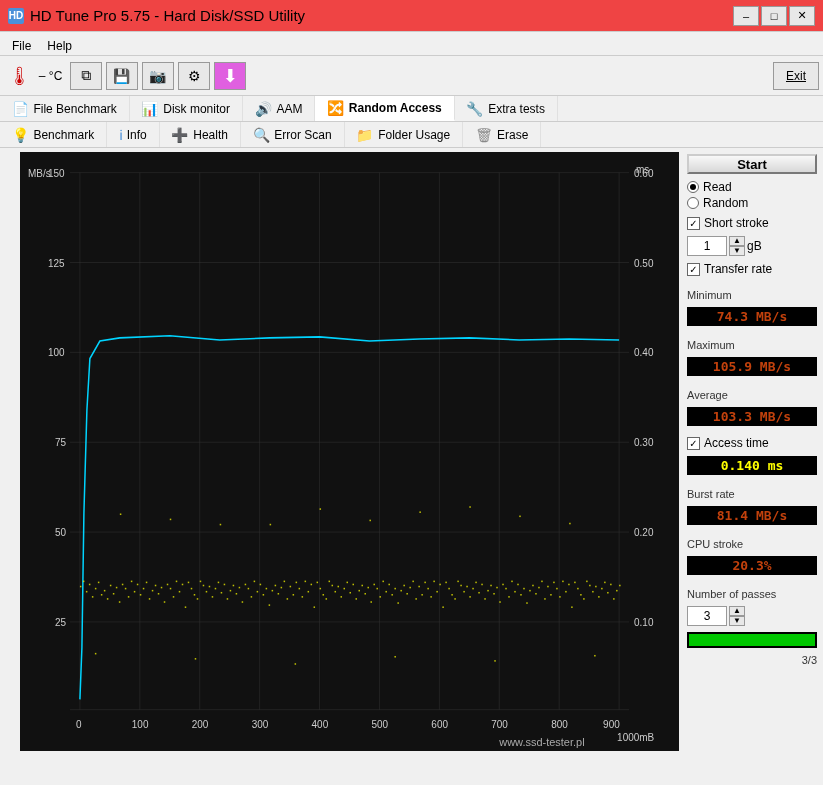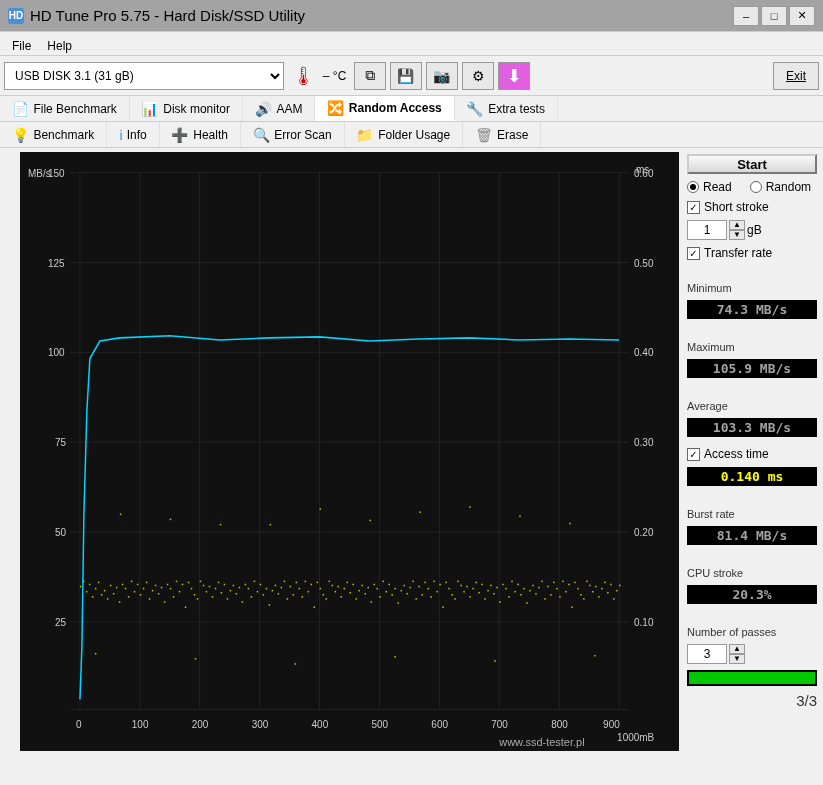--- a/index.html
+++ b/index.html
@@ -1,19 +1,19 @@
 <!DOCTYPE html>
 <html><head>
   <meta charset="utf-8">
   <style>
     * { margin: 0; padding: 0; box-sizing: border-box; }
     body { font-family: 'Segoe UI', Tahoma, Geneva, Verdana, sans-serif; font-size: 12px; background: #f0f0f0; width: 823px; height: 785px; overflow: hidden; }
     
     
-    .title-bar { background: #a3a3a3; height: 32px; display: flex; align-items: center; padding: 0 8px; border-bottom: 1px solid #ccc; user-select: none; }
+    .title-bar { background: #ef4444; height: 32px; display: flex; align-items: center; padding: 0 8px; border-bottom: 1px solid #ccc; user-select: none; }
     .title-bar-icon { width: 16px; height: 16px; margin-right: 6px; background: #4a90d9; border-radius: 2px; display: flex; align-items: center; justify-content: center; color: white; font-size: 10px; font-weight: bold; }
     .title-bar-text { flex: 1; font-size: 15px; color: #000; }
     .title-bar-controls { display: flex; gap: 2px; }
     .title-btn { width: 26px; height: 20px; border: 1px solid #999; background: #e8e8e8; cursor: pointer; font-size: 11px; display: flex; align-items: center; justify-content: center; }
 
     
     .menu-bar { background: #f0f0f0; height: 24px; display: flex; align-items: flex-end; padding: 0 4px; border-bottom: 1px solid #ccc; }
     .menu-item { padding: 2px 8px; cursor: pointer; font-size: 12px; }
 
     
@@ -30,35 +30,35 @@
     
     .main-content { display: flex; background: #f0f0f0; height: calc(785px - 32px - 24px - 40px - 50px - 4px); padding-left: 16px; }
 
     
     .chart-container { flex: 1; background: #1a1a1a; margin: 4px; position: relative; overflow: hidden; }
 
     
     .right-panel { width: 140px; padding: 6px 6px 6px 4px; display: flex; flex-direction: column; gap: 6px; }
     .start-btn { width: 100%; height: 20px; background: linear-gradient(to bottom, #f8f8f8, #d8d8d8); border: 2px outset #ccc; cursor: pointer; font-size: 13px; font-weight: bold; }
 
-    .radio-group { display: flex; gap: 18px; }
+    .radio-group { display: flex; flex-direction: column; gap: 2px; }
     .radio-item { display: flex; align-items: center; gap: 4px; font-size: 12px; cursor: pointer; }
     .radio-circle { width: 12px; height: 12px; border-radius: 50%; border: 1px solid #666; background: white; display: flex; align-items: center; justify-content: center; }
     .radio-circle.checked::after { content: ''; width: 6px; height: 6px; border-radius: 50%; background: #000; }
 
     .checkbox-item { display: flex; align-items: center; gap: 4px; font-size: 12px; cursor: pointer; }
     .checkbox-box { width: 13px; height: 13px; border: 1px solid #666; background: white; display: flex; align-items: center; justify-content: center; font-size: 10px; }
 
     .spinbox-row { display: flex; align-items: center; gap: 2px; font-size: 12px; }
     .spinbox { width: 40px; height: 20px; border: 1px solid #999; text-align: center; font-size: 12px; }
     .spin-buttons { display: flex; flex-direction: column; }
     .spin-btn { width: 16px; height: 10px; border: 1px solid #999; background: #e8e8e8; cursor: pointer; font-size: 8px; display: flex; align-items: center; justify-content: center; line-height: 1; }
 
-    .stat-label { font-size: 11px; color: #333; margin-top: 16px; }
-    .stat-value { background: #000; color: #a3a3a3; font-size: 13px; font-weight: bold; text-align: center; padding: 2px 4px; width: 100%; font-family: monospace; }
+    .stat-label { font-size: 11px; color: #333; margin-top: 7px; }
+    .stat-value { background: #000; color: #c2410c; font-size: 13px; font-weight: bold; text-align: center; padding: 2px 4px; width: 100%; font-family: monospace; }
     .stat-value.yellow { color: #ffff00; }
 
     .progress-bar-container { background: #000; height: 16px; width: 100%; display: flex; align-items: center; padding: 2px; }
     .progress-bar-fill { background: #00c800; height: 12px; }
 
     
     .chart-svg { width: 100%; height: 100%; }
 
     .axis-label { font-size: 10px; fill: #ccc; }
     .grid-line { stroke: #333; stroke-width: 0.5; }
@@ -75,23 +75,20 @@
     <button class="title-btn close">✕</button>
   </div>
 </div>
 
 <div class="menu-bar">
   <span class="menu-item">File</span>
   <span class="menu-item">Help</span>
 </div>
 
 <div class="toolbar">
-  <select class="disk-select">
-    <option>USB DISK 3.1 (31 gB)</option>
-  </select>
   <span style="margin-left:4px; color:#c00; font-size:18px;">🌡</span>
   <span style="font-size:12px; padding: 0 4px;">– °C</span>
   <button class="toolbar-icon-btn" title="Copy">⧉</button>
   <button class="toolbar-icon-btn" title="Save">💾</button>
   <button class="toolbar-icon-btn" title="Screenshot">📷</button>
   <button class="toolbar-icon-btn" title="Settings">⚙</button>
   <button class="toolbar-icon-btn" style="background:#e060e0; color:white; font-size:18px;" title="Download">⬇</button>
   <button class="exit-btn">Exit</button>
 </div>
 
@@ -466,16 +463,16 @@
       <input type="text" class="spinbox" value="3" style="">
       <div class="spin-buttons">
         <button class="spin-btn">▲</button>
         <button class="spin-btn">▼</button>
       </div>
     </div>
 
     <div class="progress-bar-container">
       <div class="progress-bar-fill" style="width: 100%;"></div>
     </div>
-    <div style="text-align:right; font-size:15px; color:#333;">3/3</div>
+    <div style="text-align:right; font-size:11px; color:#333;">3/3</div>
 
   </div>
 </div>
 
 </body></html>

